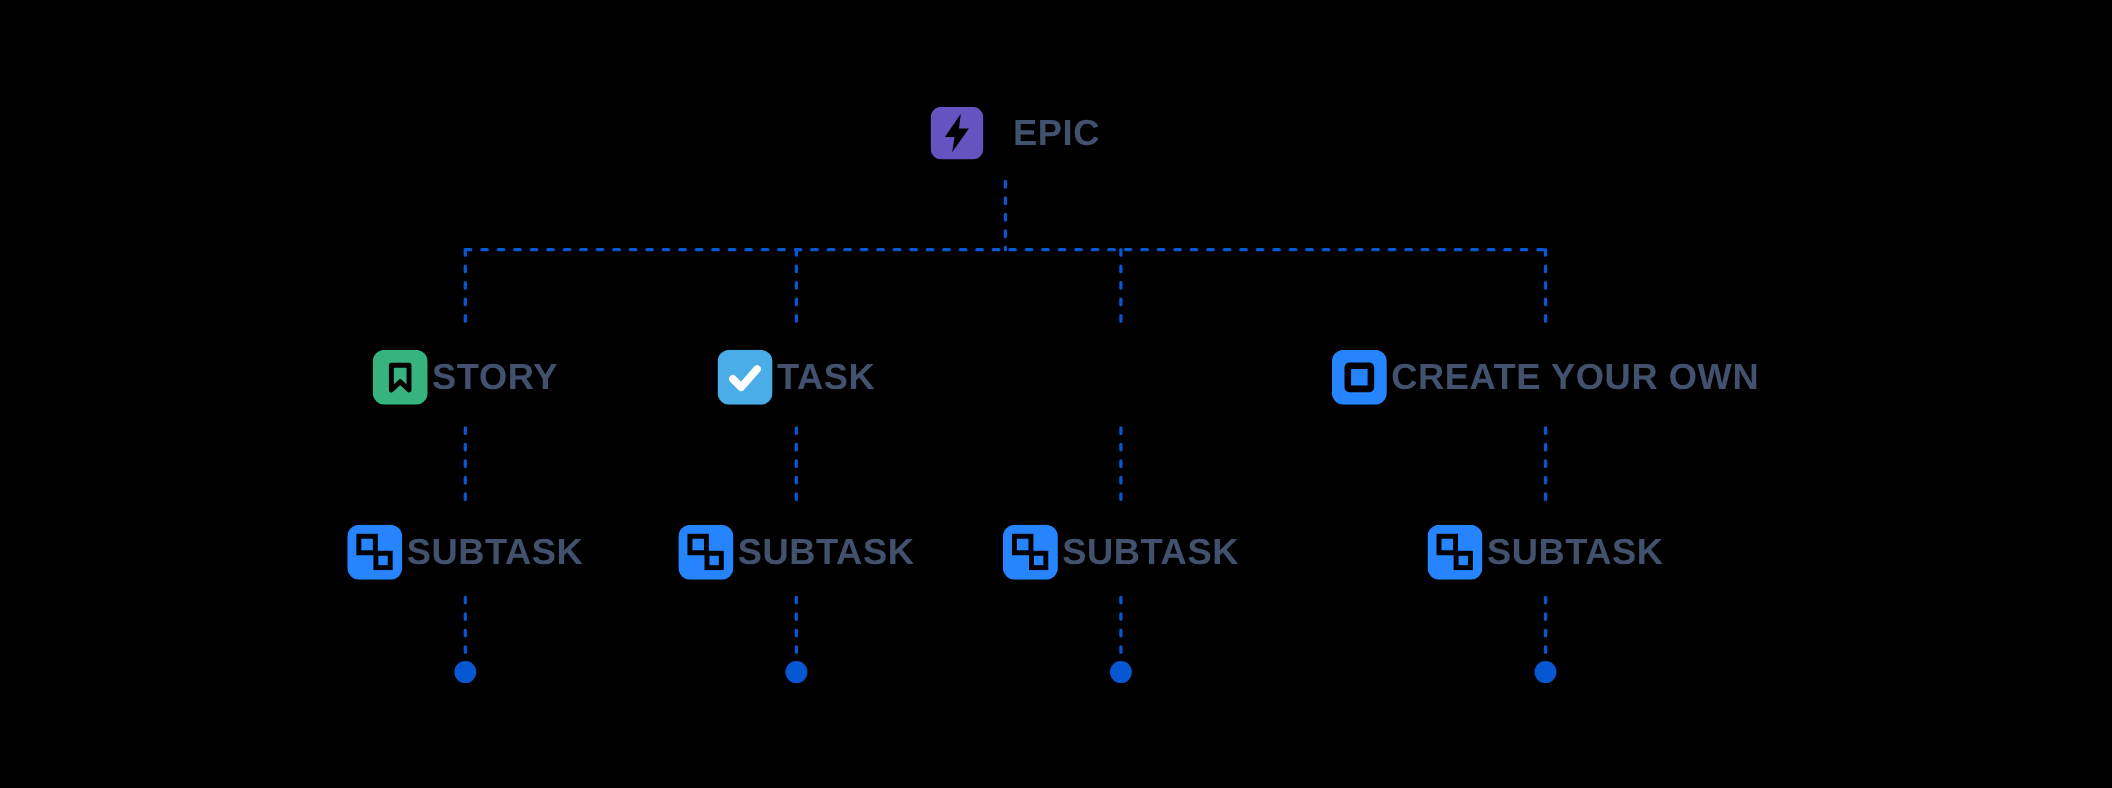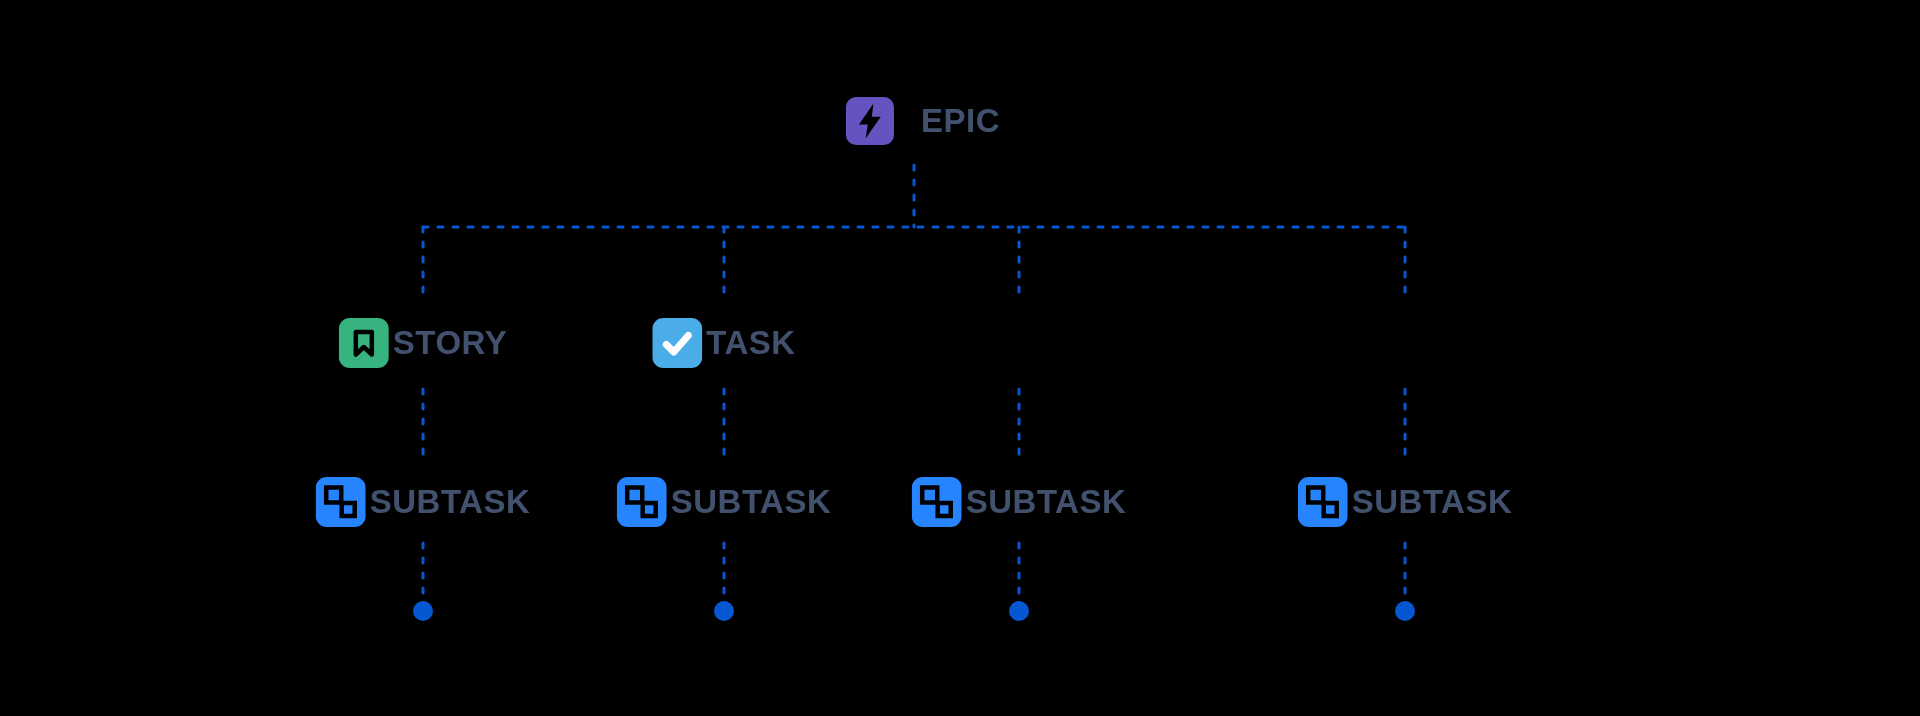--- a/index.html
+++ b/index.html
@@ -82,20 +82,29 @@
     <span class="icon">
       <svg width="50" height="50" viewBox="0 0 50 50">
         <rect x="0" y="0" width="50" height="50" rx="11" fill="#4BADE8"></rect>
         <path d="M14 26.5 L21.5 34 L36 17.5" fill="none" stroke-width="7" stroke-linecap="round" stroke-linejoin="round" stroke="#FFFFFF"></path>
       </svg>
     </span>
     <span class="label">TASK</span>
   </div>
 
 
+  <div class="node" style="left:1405px;top:318px;">
+    <span class="icon">
+      <svg width="50" height="50" viewBox="0 0 50 50">
+        <rect x="0" y="0" width="50" height="50" rx="11" fill="#2684FF"></rect>
+        <rect x="14.5" y="14.5" width="21" height="21" rx="1.5" fill="none" stroke-width="6" stroke="#000000"></rect>
+      </svg>
+    </span>
+    <span class="label">CREATE YOUR OWN</span>
+  </div>
 
   <div class="node" style="left:423px;top:477px;">
     <span class="icon">
       <svg width="50" height="50" viewBox="0 0 50 50">
         <rect x="0" y="0" width="50" height="50" rx="11" fill="#2684FF"></rect>
         <rect x="10.5" y="10.5" width="15" height="15" fill="none" stroke-width="4.5" stroke="#000000"></rect>
         <rect x="26" y="26" width="13" height="13" fill="none" stroke-width="4.5" stroke="#000000"></rect>
       </svg>
     </span>
     <span class="label">SUBTASK</span>

